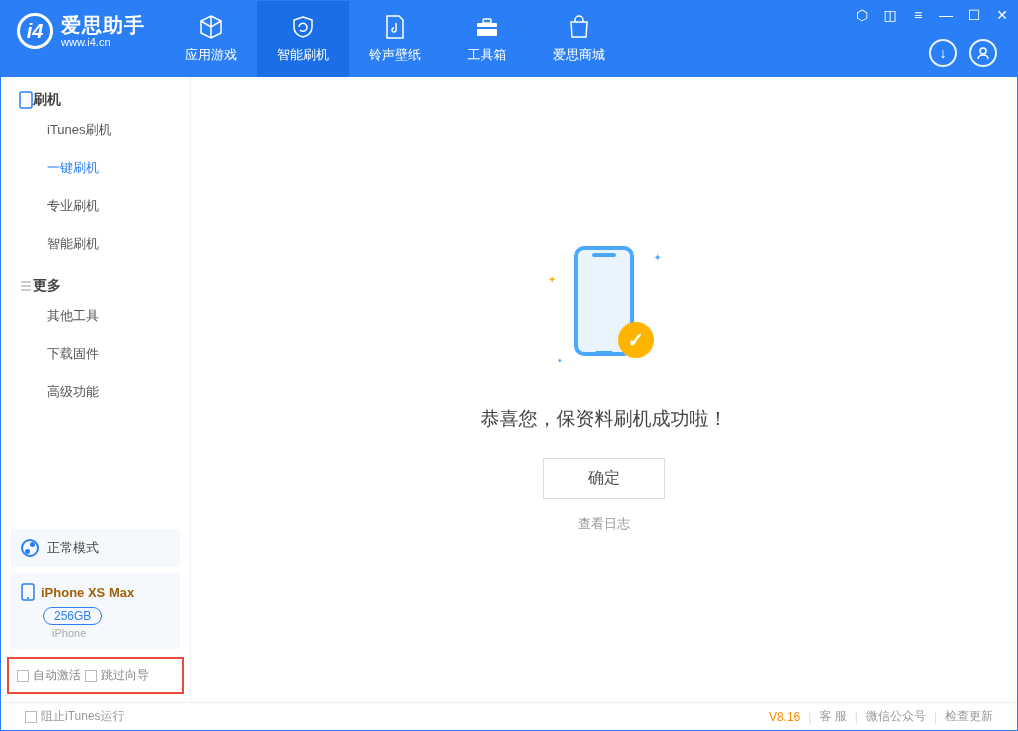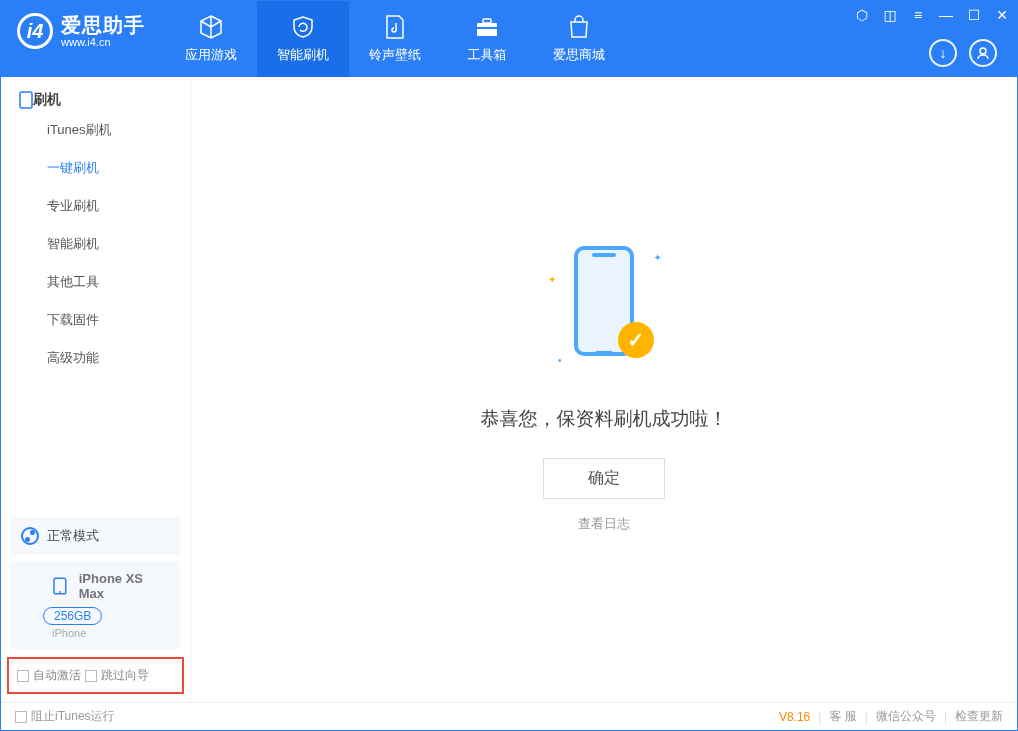--- a/index.html
+++ b/index.html
@@ -32,21 +32,21 @@
 .sb-item { padding: 10px 0 10px 46px; font-size: 13px; color: #555; cursor: pointer; }
 .sb-item.sel { color: #2a7ff6; }
 
 .sb-bottom { position: absolute; bottom: 0; left: 0; right: 0; }
 .mode-box, .device-box { margin: 6px 10px; background: #f5f8fc; border-radius: 3px; padding: 10px 10px; }
 .mode-box { display: flex; align-items: center; gap: 8px; font-size: 13px; color: #444; }
 .mode-ico { width: 18px; height: 18px; border: 2px solid #2a7ff6; border-radius: 50%; position: relative; }
 .mode-ico::before { content: ""; position: absolute; width: 5px; height: 5px; background: #2a7ff6; border-radius: 50%; top: 1px; left: 7px; }
 .mode-ico::after { content: ""; position: absolute; width: 5px; height: 5px; background: #2a7ff6; border-radius: 50%; bottom: 1px; right: 7px; }
 .device-box { font-size: 13px; }
-.device-box .dn { color: #737373; font-weight: bold; display: flex; align-items: center; gap: 12px; margin-left: 32px; }
+.device-box .dn { color: #a16207; font-weight: bold; display: flex; align-items: center; gap: 6px; }
 .device-box .cap { display: inline-block; margin: 6px 0 2px 22px; padding: 1px 10px; border: 1px solid #2a7ff6; border-radius: 10px; color: #2a7ff6; font-size: 12px; }
 .device-box .typ { margin-left: 31px; color: #aaa; font-size: 11px; }
 
 .opt-row { margin: 8px 6px 8px 6px; border: 2px solid #e74c3c; padding: 8px 8px; display: flex; gap: 4px; font-size: 12px; color: #888; }
 .chk { display: flex; align-items: center; gap: 4px; cursor: pointer; }
 .chk .box { width: 12px; height: 12px; border: 1px solid #bbb; }
 
 
 .main { flex: 1; position: relative; display: flex; flex-direction: column; align-items: center; justify-content: center; }
 .phone-illu { position: relative; width: 120px; height: 140px; margin-bottom: 20px; }
@@ -55,21 +55,21 @@
 .phone-body::after { content: ""; position: absolute; bottom: -2px; left: 50%; transform: translateX(-50%); width: 18px; height: 3px; background: #4aa8ff; border-radius: 2px; }
 .check-badge { position: absolute; right: 10px; bottom: 28px; width: 36px; height: 36px; background: #ffb400; border-radius: 50%; display: flex; align-items: center; justify-content: center; color: #fff; font-size: 20px; font-weight: bold; }
 .sparkle { position: absolute; color: #ffb400; font-size: 10px; }
 .sp1 { left: 4px; top: 28px; } .sp2 { right: 2px; top: 6px; color: #4aa8ff; } .sp3 { left: 14px; bottom: 20px; color: #4aa8ff; }
 
 .success-text { font-size: 19px; color: #444; margin-bottom: 26px; }
 .ok-btn { padding: 9px 44px; border: 1px solid #ddd; background: #fff; font-size: 16px; color: #555; cursor: pointer; margin-bottom: 16px; }
 .log-link { font-size: 13px; color: #999; cursor: pointer; }
 
 
-.footer { height: 28px; border-top: 1px solid #eee; display: flex; align-items: center; padding: 0 14px; font-size: 12px; color: #999; }
+.footer { height: 28px; border-top: 1px solid #eee; display: flex; align-items: center; padding: 0 24px; font-size: 12px; color: #999; }
 .footer .left { display: flex; align-items: center; gap: 6px; }
 .footer .right { margin-left: auto; display: flex; align-items: center; gap: 8px; }
 .footer .sep { color: #ddd; }
 .footer .lnk { cursor: pointer; }
 
 svg { display: block; }
 </style>
 </head>
 <body>
 
@@ -155,20 +155,26 @@
       <svg width="14" height="18" viewBox="0 0 14 18">
           <rect x="1" y="1" width="12" height="16" rx="2" fill="none" stroke="#2a7ff6" stroke-width="1.5"></rect>
         </svg>
       <span>刷机</span>
     </div>
     <div class="sb-item">iTunes刷机</div>
     <div class="sb-item sel">一键刷机</div>
     <div class="sb-item">专业刷机</div>
     <div class="sb-item">智能刷机</div>
 
+    <div class="sb-sec">
+      <svg width="14" height="14" viewBox="0 0 14 14">
+          <path d="M2 3 h10 M2 7 h10 M2 11 h10" stroke="#bbb" stroke-width="1.5"></path>
+        </svg>
+      <span>更多</span>
+    </div>
     <div class="sb-item">其他工具</div>
     <div class="sb-item">下载固件</div>
     <div class="sb-item">高级功能</div>
 
     <div class="sb-bottom">
       <div class="mode-box">
         <span class="mode-ico"></span>
         <span>正常模式</span>
       </div>
       <div class="device-box">

